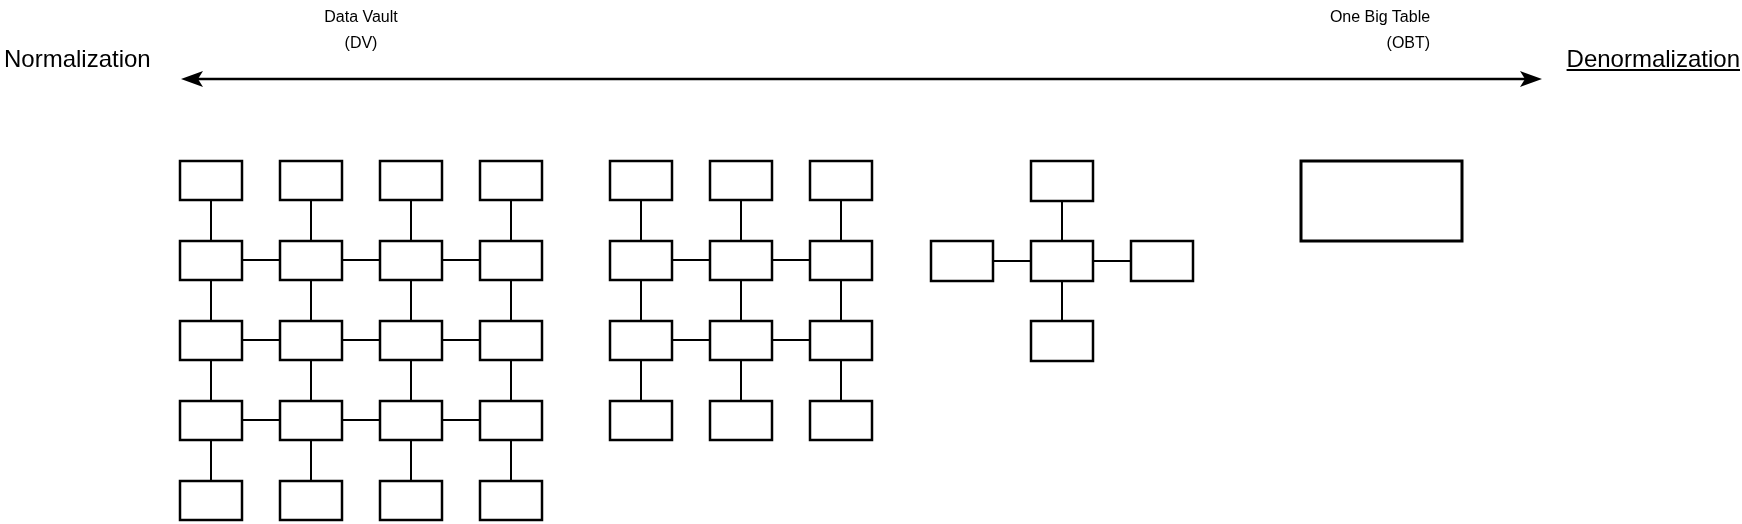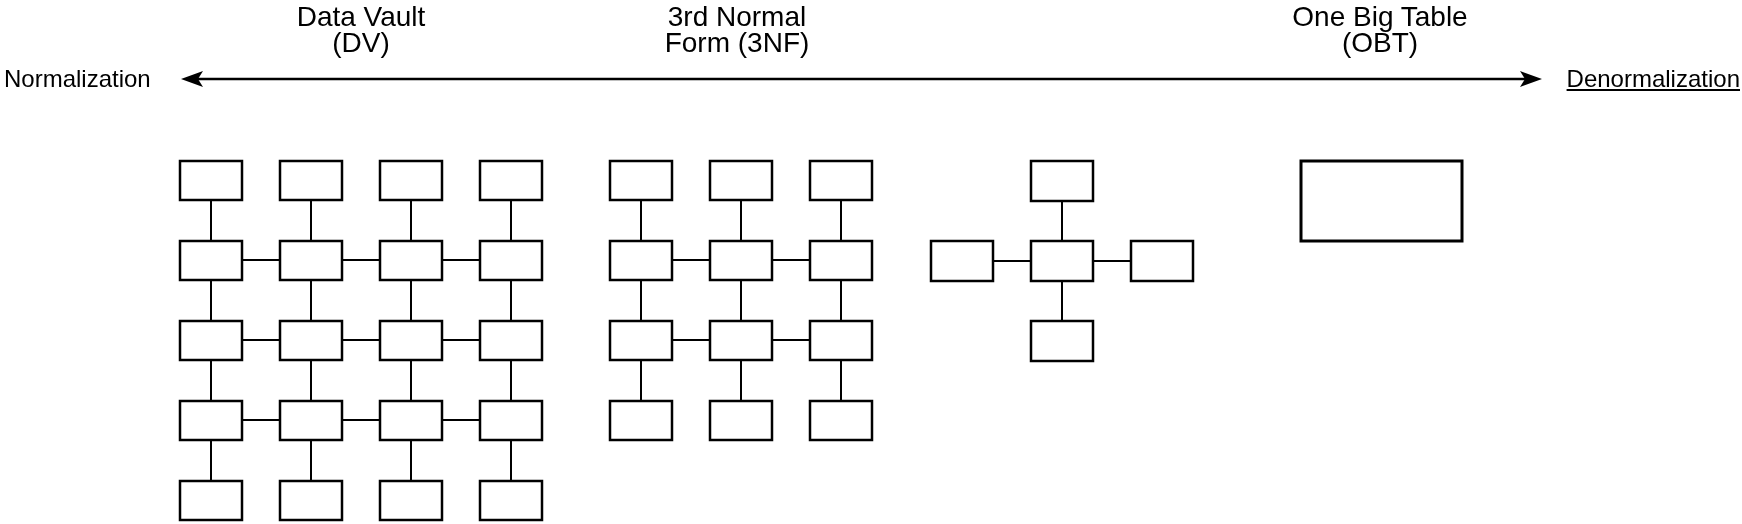--- a/index.html
+++ b/index.html
@@ -6,64 +6,60 @@
   .canvas{
     position:relative;
     width:1742px;height:524px;
     background:#ffffff;
     color:#000000;
     font-family:"Liberation Sans", sans-serif;
     overflow:hidden;
   }
   .side-label{
     position:absolute;
-    top:64px;
+    top:44px;
     font-size:24px;
     line-height:30px;
     white-space:nowrap;
   }
   .side-label.left{left:4px;}
   .side-label.right{right:2px;text-decoration:underline;}
   .cat-label{
     position:absolute;
     top:4px;
     transform:translateX(-50%);
     text-align:center;
-    font-size:28px;
+    font-size:16px;
     line-height:26px;
     white-space:nowrap;
   }
   .cat-dv{left:361px;}
   .cat-3nf{left:737px;}
   .cat-dim{left:1060px;}
-  .cat-obt{left:1380px;}
+  .cat-obt{left:1380px;text-align:right;}
   .diagram-svg{position:absolute;left:0;top:0;}
   .arrow-line{stroke:#000000;stroke-width:2.5;}
   .arrow-head{fill:#000000;stroke:none;}
   .rel{stroke:#000000;stroke-width:2;}
   .tbox{fill:#ffffff;stroke:#000000;}
 </style>
 </head>
 <body>
 
 <div class="canvas">
 
   <div class="side-label left">Normalization</div>
 
   <div class="side-label right">Denormalization</div>
 
   <div class="cat-label cat-dv">
     <div>Data Vault</div>
     <div>(DV)</div>
   </div>
 
-  <div class="cat-label cat-3nf">
-    <div>3rd Normal</div>
-    <div>Form (3NF)</div>
-  </div>
 
 
   <div class="cat-label cat-obt">
     <div>One Big Table</div>
     <div>(OBT)</div>
   </div>
 
   <svg class="diagram-svg" width="1742" height="524" viewBox="0 0 1742 524">
     <g>
       <line class="arrow-line" x1="196" y1="79" x2="1527" y2="79"></line>

